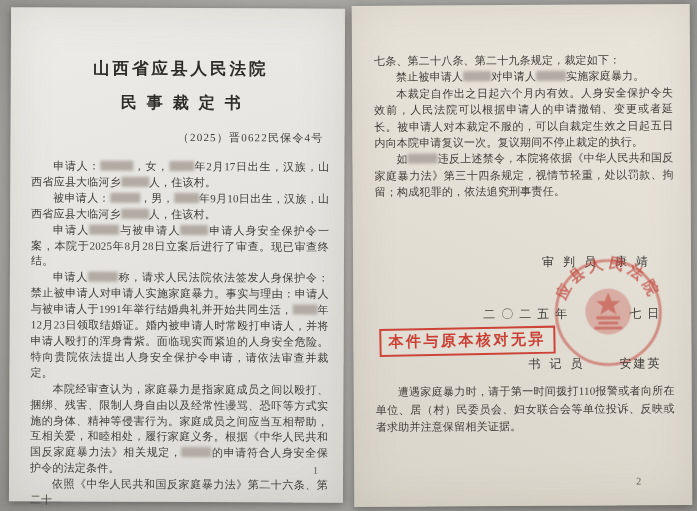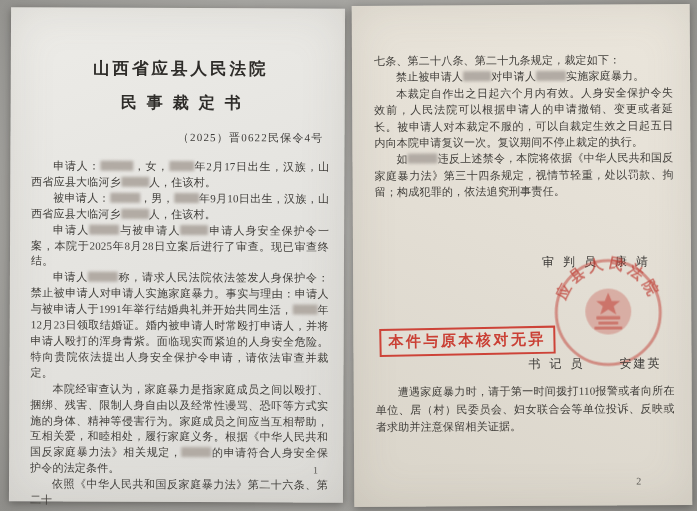--- a/index.html
+++ b/index.html
@@ -96,20 +96,23 @@
       <g fill="#bf3a30">
         <circle cx="57" cy="56" r="23" opacity=".33"></circle>
         <polygon opacity=".6" points="57,37 60.5,45.5 69,45.5 62.5,50.8 65,59 57,54 49,59 51.5,50.8 45,45.5 53.5,45.5"></polygon>
         <rect opacity=".55" x="45" y="60.5" width="24" height="3.5" rx="1"></rect>
         <rect opacity=".55" x="47" y="66" width="20" height="3" rx="1"></rect>
         <rect opacity=".55" x="43" y="71" width="28" height="3" rx="1"></rect>
       </g>
     </svg>
   </div>
 
+  <div class="sig sig-date">
+    <span>二〇二五年</span><span class="dgap"></span><span>七日</span>
+  </div>
 
   <div class="verify">本件与原本核对无异</div>
 
   <div class="sig sig-clerk">
     <span class="lab">书记员</span><span class="nm">安建英</span>
   </div>
 
   <p class="para footer-para">遭遇家庭暴力时，请于第一时间拨打110报警或者向所在单位、居（村）民委员会、妇女联合会等单位投诉、反映或者求助并注意保留相关证据。</p>
 
   <div class="pn">2</div>

